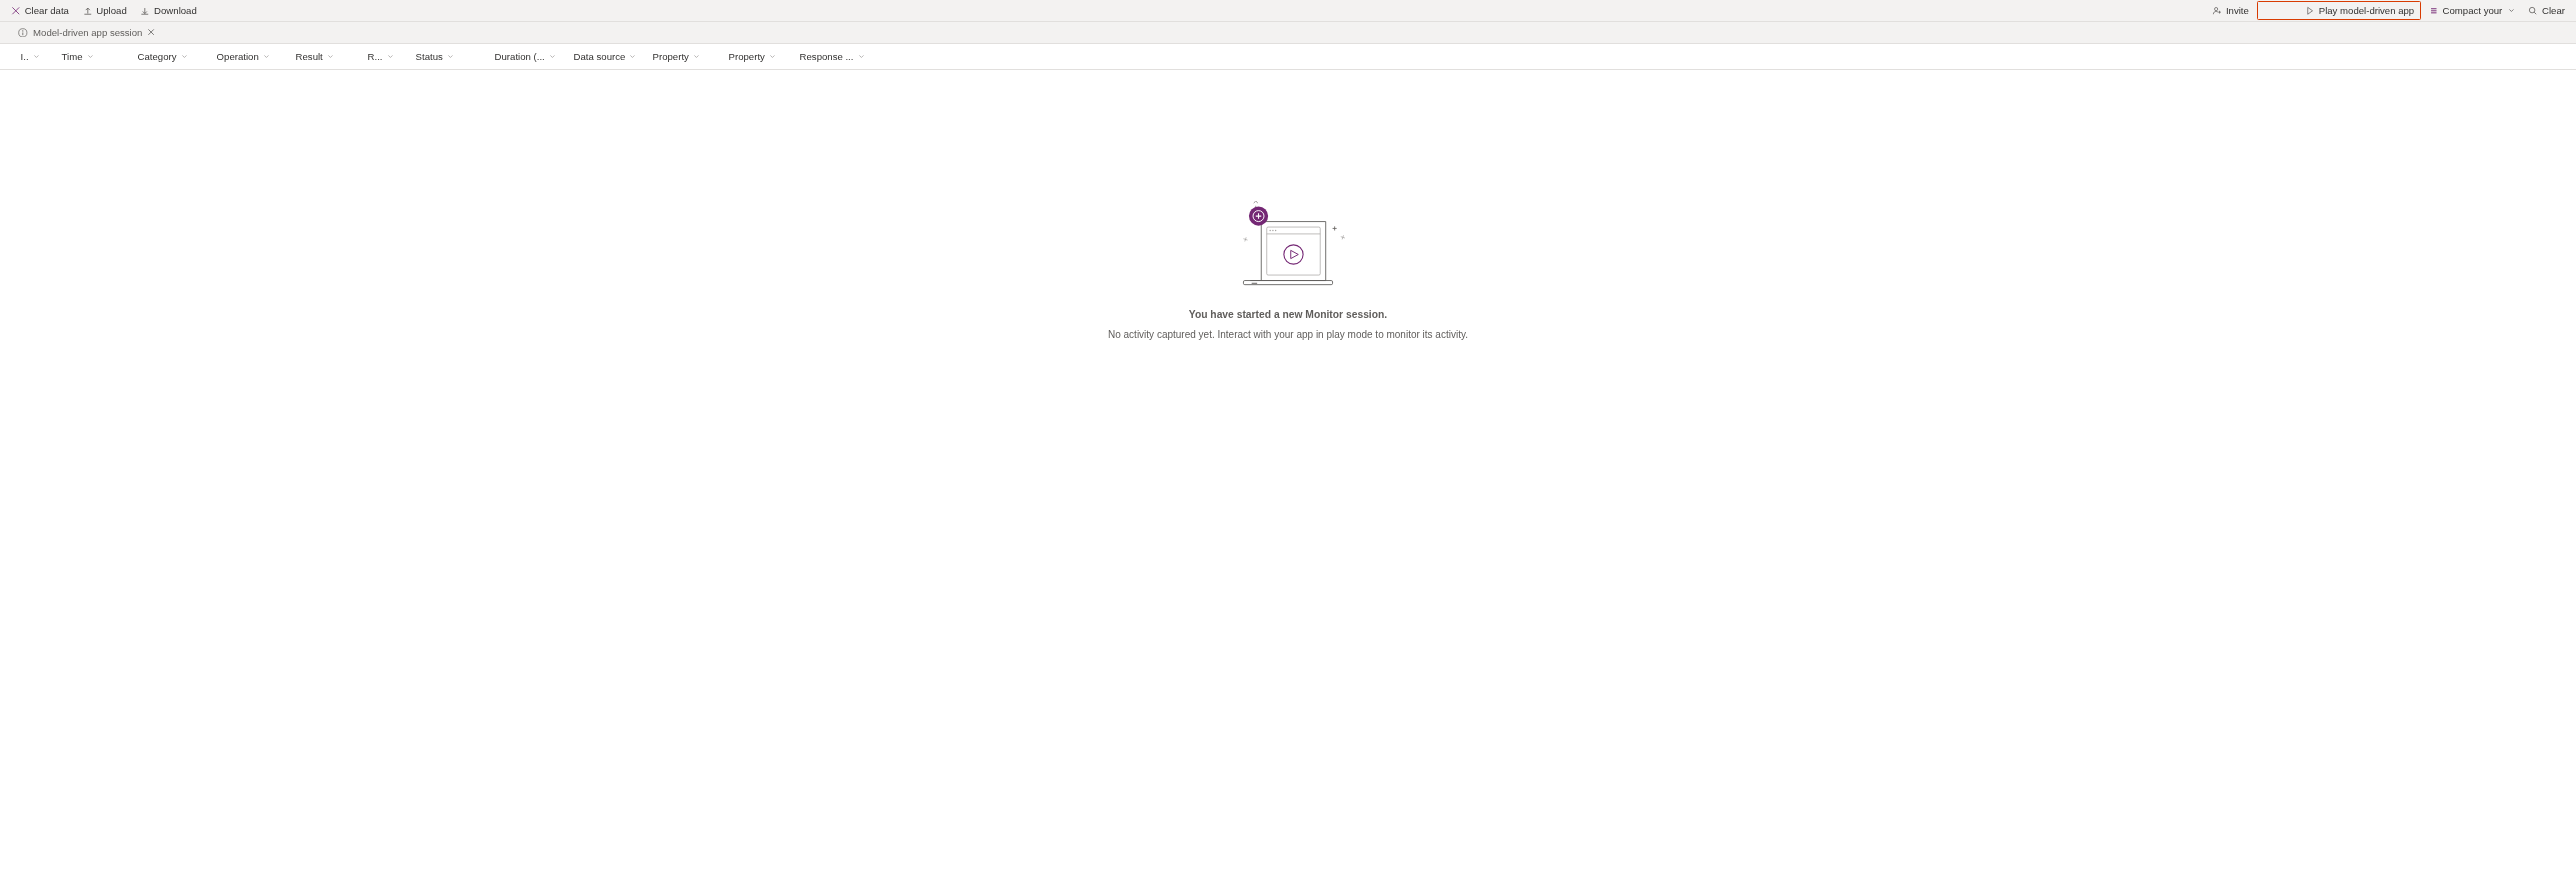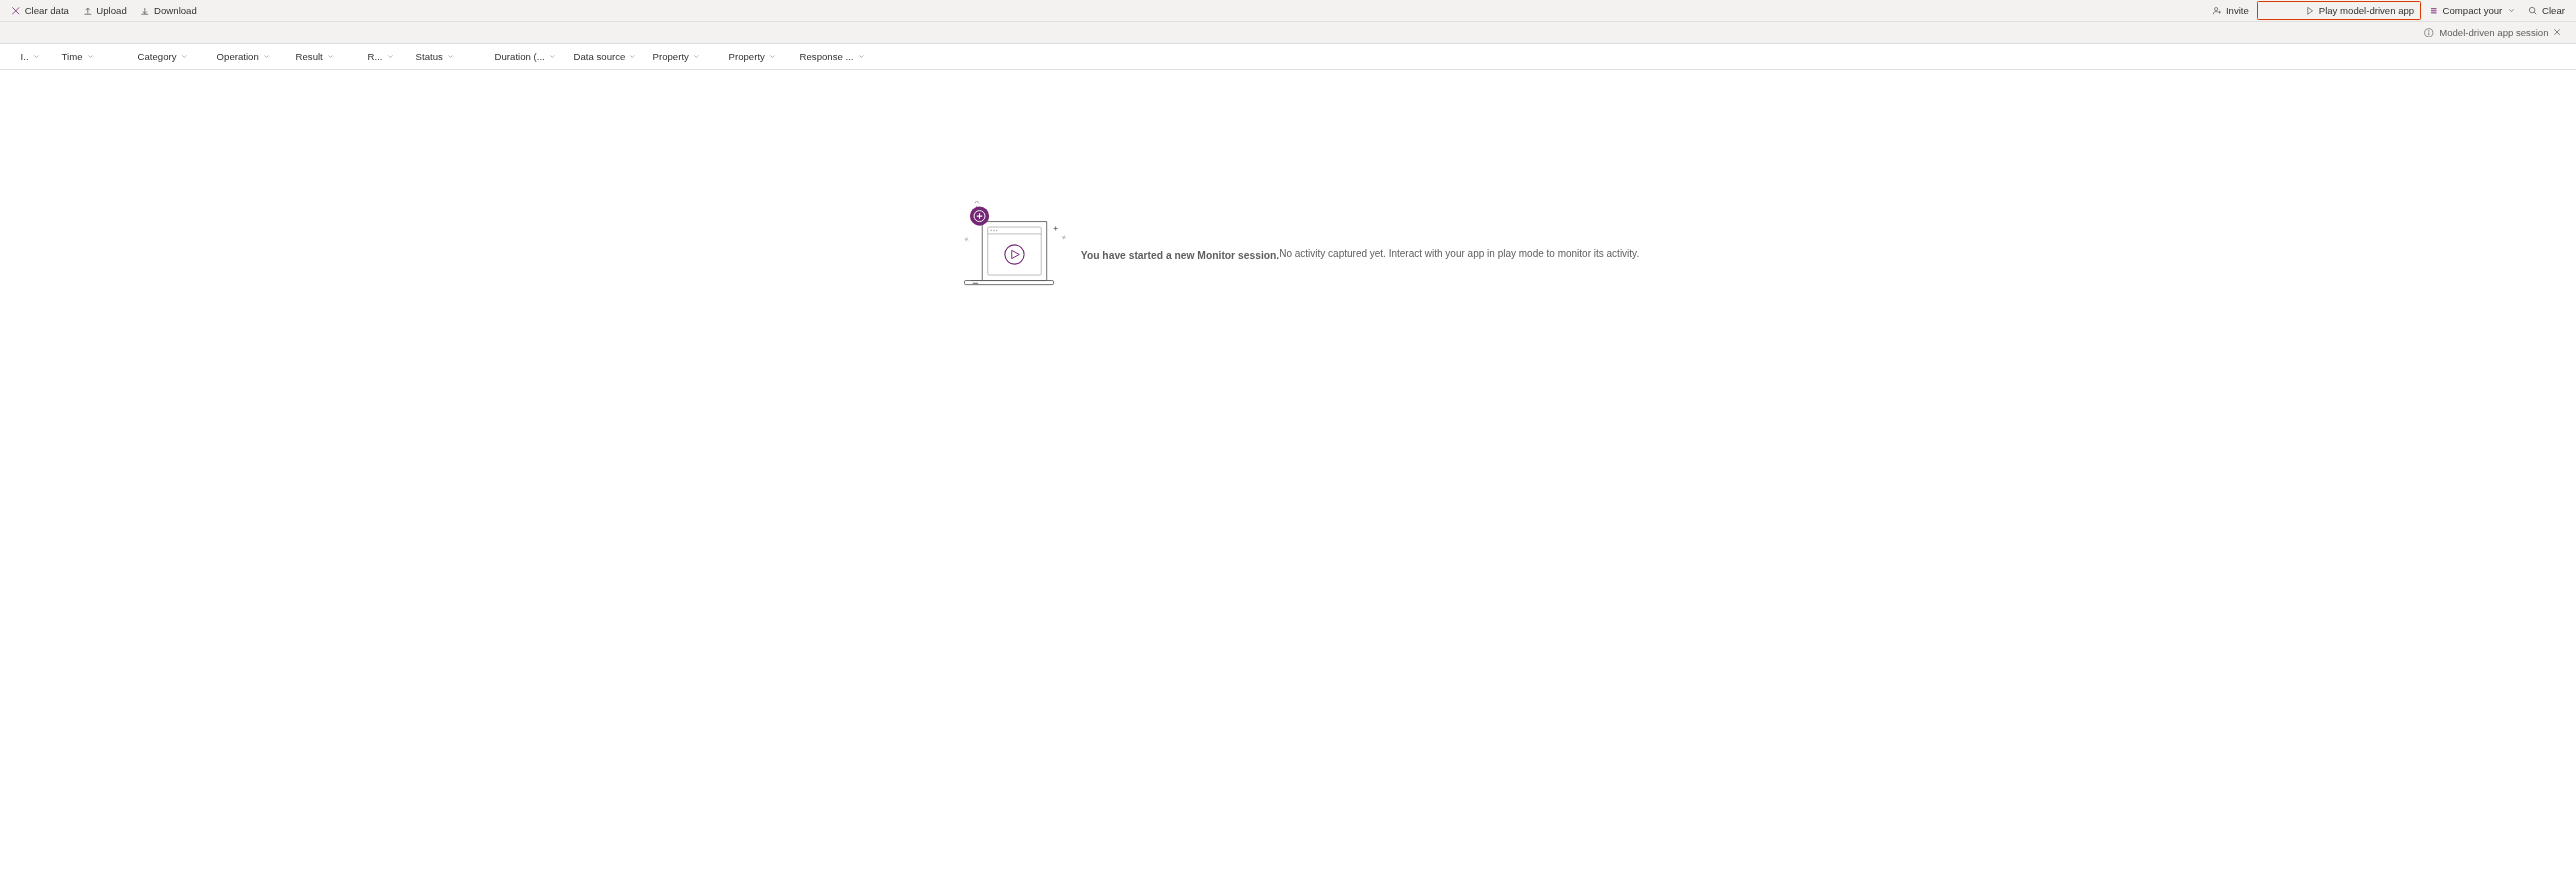--- a/index.html
+++ b/index.html
@@ -43,25 +43,25 @@
       padding-left: 47px;
     }
     .chev {
       width: 6.9px; height: 6.9px;
       display: inline-block;
       margin-left: 1.4px;
     }
     .session-bar {
       display: flex;
       align-items: center;
-      justify-content: flex-end;
+      justify-content: flex-start;
       height: 22px;
       background: #f3f2f1;
       border-bottom: 0.7px solid #e1dfdd;
-      padding: 0 11px;
+      padding: 0 18px;
     }
     .session-left { display: flex; align-items: center; gap: 5.5px; color: #605e5c; }
     .session-close {
       cursor: pointer;
       width: 16.5px; height: 16.5px;
       display: inline-flex; align-items: center; justify-content: center;
       color: #605e5c;
     }
     .columns-header {
       display: flex;
@@ -77,21 +77,21 @@
       align-items: center;
       gap: 4.1px;
       font-size: 9.6px;
       color: #323130;
       cursor: pointer;
       padding-right: 11px;
     }
     .col .sort-chev { color: #a19f9d; }
     .empty-state {
       display: flex;
-      flex-direction: row;
+      flex-direction: column;
       align-items: center;
       justify-content: center;
       padding-top: 131px;
     }
     .empty-title {
       font-weight: 600;
       font-size: 10.3px;
       color: #605e5c;
       margin-top: 12.4px;
     }

